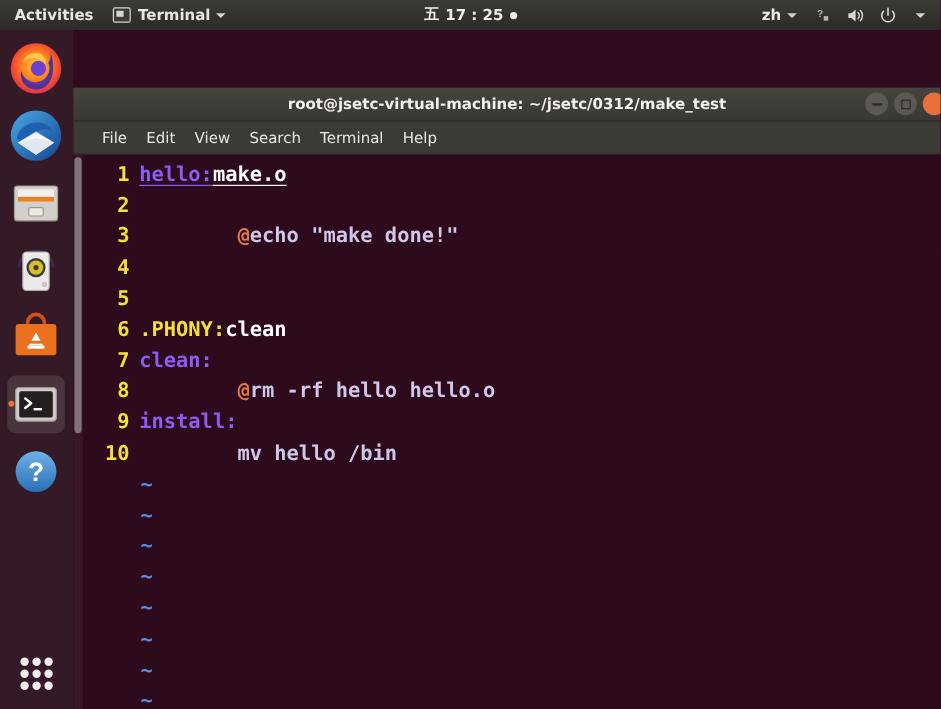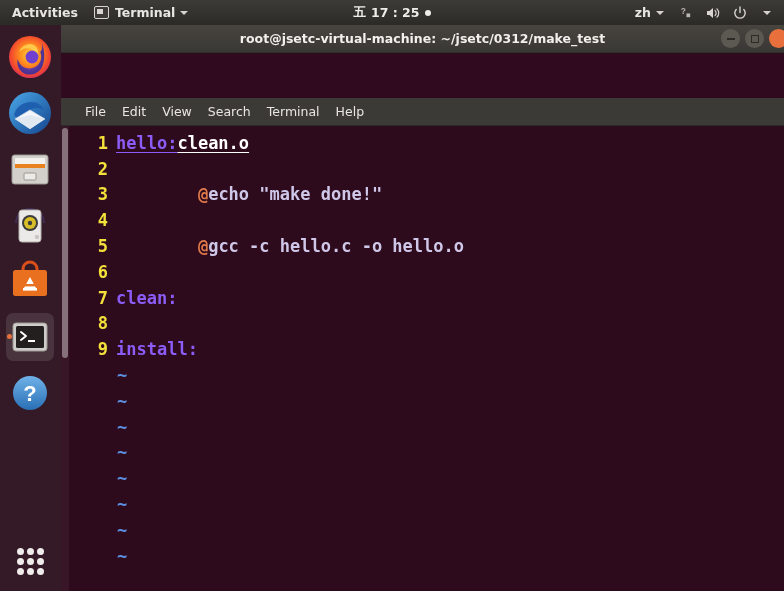--- a/index.html
+++ b/index.html
@@ -47,34 +47,33 @@
     grid-template-columns:repeat(3,1fr);grid-template-rows:repeat(3,1fr);
     place-items:center;padding:9px;box-sizing:border-box;}
   #appsgrid i{width:7px;height:7px;border-radius:50%;background:#efeceb;display:block;}
 
   
   #win{position:absolute;left:61px;top:25px;width:723px;height:566px;overflow:hidden;}
   #titlebar{
     position:relative;height:27px;
     background:linear-gradient(to bottom,#474440,#3a3834);
     border-bottom:1px solid #2f2d2a;
-    display:flex;align-items:center;justify-content:center;
+    display:flex;align-items:center;justify-content:center;margin-top:48px;
   }
   #wintitle{color:#f2efec;font-size:12.5px;font-weight:bold;white-space:nowrap;}
   #winbtns{position:absolute;right:-4px;top:0;height:27px;display:flex;align-items:center;gap:5px;}
   .wbtn{width:19px;height:19px;border-radius:50%;background:#5c5953;
      display:flex;align-items:center;justify-content:center;}
   .wbtn.close{background:#e9703c;}
   .wbtn span{display:block;}
   .wb-min{width:8px;height:2px;background:#2d2b28;}
   .wb-max{width:8px;height:8px;border:1.6px solid #2d2b28;box-sizing:border-box;}
   #menubar{
     height:27px;background:#3c3a36;display:flex;align-items:center;padding-left:16px;
     border-bottom:1px solid #2c2a27;
-    margin-top:45px;
   }
   .menu{color:#e9e6e2;font-size:12.5px;padding:0 8px;white-space:nowrap;}
 
   
   #termbody{
     position:relative;height:512px;background:#2e0a1d;overflow:hidden;
     font-family:"DejaVu Sans Mono","Liberation Mono",monospace;
   }
   #scrollbar{position:absolute;left:0;top:0;width:8px;height:512px;background:rgba(255,255,255,0.05);}
   #scrollthumb{position:absolute;left:1px;top:2px;width:6px;height:230px;background:rgba(230,225,225,0.45);border-radius:3px;}
@@ -282,29 +281,30 @@
       <span class="menu">Terminal</span>
       <span class="menu">Help</span>
     </div>
 
     <div id="termbody">
       <div id="scrollbar">
         <div id="scrollthumb"></div>
       </div>
 
       <div id="lines">
-          <div class="ln cursorline"><span class="num">1</span><span><span class="tgt">hello:</span><span class="white">clean.o</span></span></div>
+          <div class="ln cursorline"><span class="num">1</span><span><span class="tgt">hello:</span><span class="white">make.o</span></span></div>
           <div class="ln"><span class="num">2</span></div>
           <div class="ln"><span class="num">3</span><span><span class="code">        </span><span class="at">@</span><span class="code">echo "make done!"</span></span></div>
           <div class="ln"><span class="num">4</span></div>
-          <div class="ln"><span class="num">5</span><span><span class="code">        </span><span class="at">@</span><span class="code">gcc -c hello.c -o hello.o</span></span></div>
-          <div class="ln"><span class="num">6</span></div>
+          <div class="ln"><span class="num">5</span></div>
+          <div class="ln"><span class="num">6</span><span><span class="phony">.PHONY:</span><span class="white">clean</span></span></div>
           <div class="ln"><span class="num">7</span><span><span class="tgt">clean:</span></span></div>
-          <div class="ln"><span class="num">8</span></div>
+          <div class="ln"><span class="num">8</span><span><span class="code">        </span><span class="at">@</span><span class="code">rm -rf hello hello.o</span></span></div>
           <div class="ln"><span class="num">9</span><span><span class="tgt">install:</span></span></div>
+          <div class="ln"><span class="num">10</span><span><span class="code">        mv hello /bin</span></span></div>
           <div class="tline">
             <span class="tilde">~</span>
           </div>
           <div class="tline">
             <span class="tilde">~</span>
           </div>
           <div class="tline">
             <span class="tilde">~</span>
           </div>
           <div class="tline">

